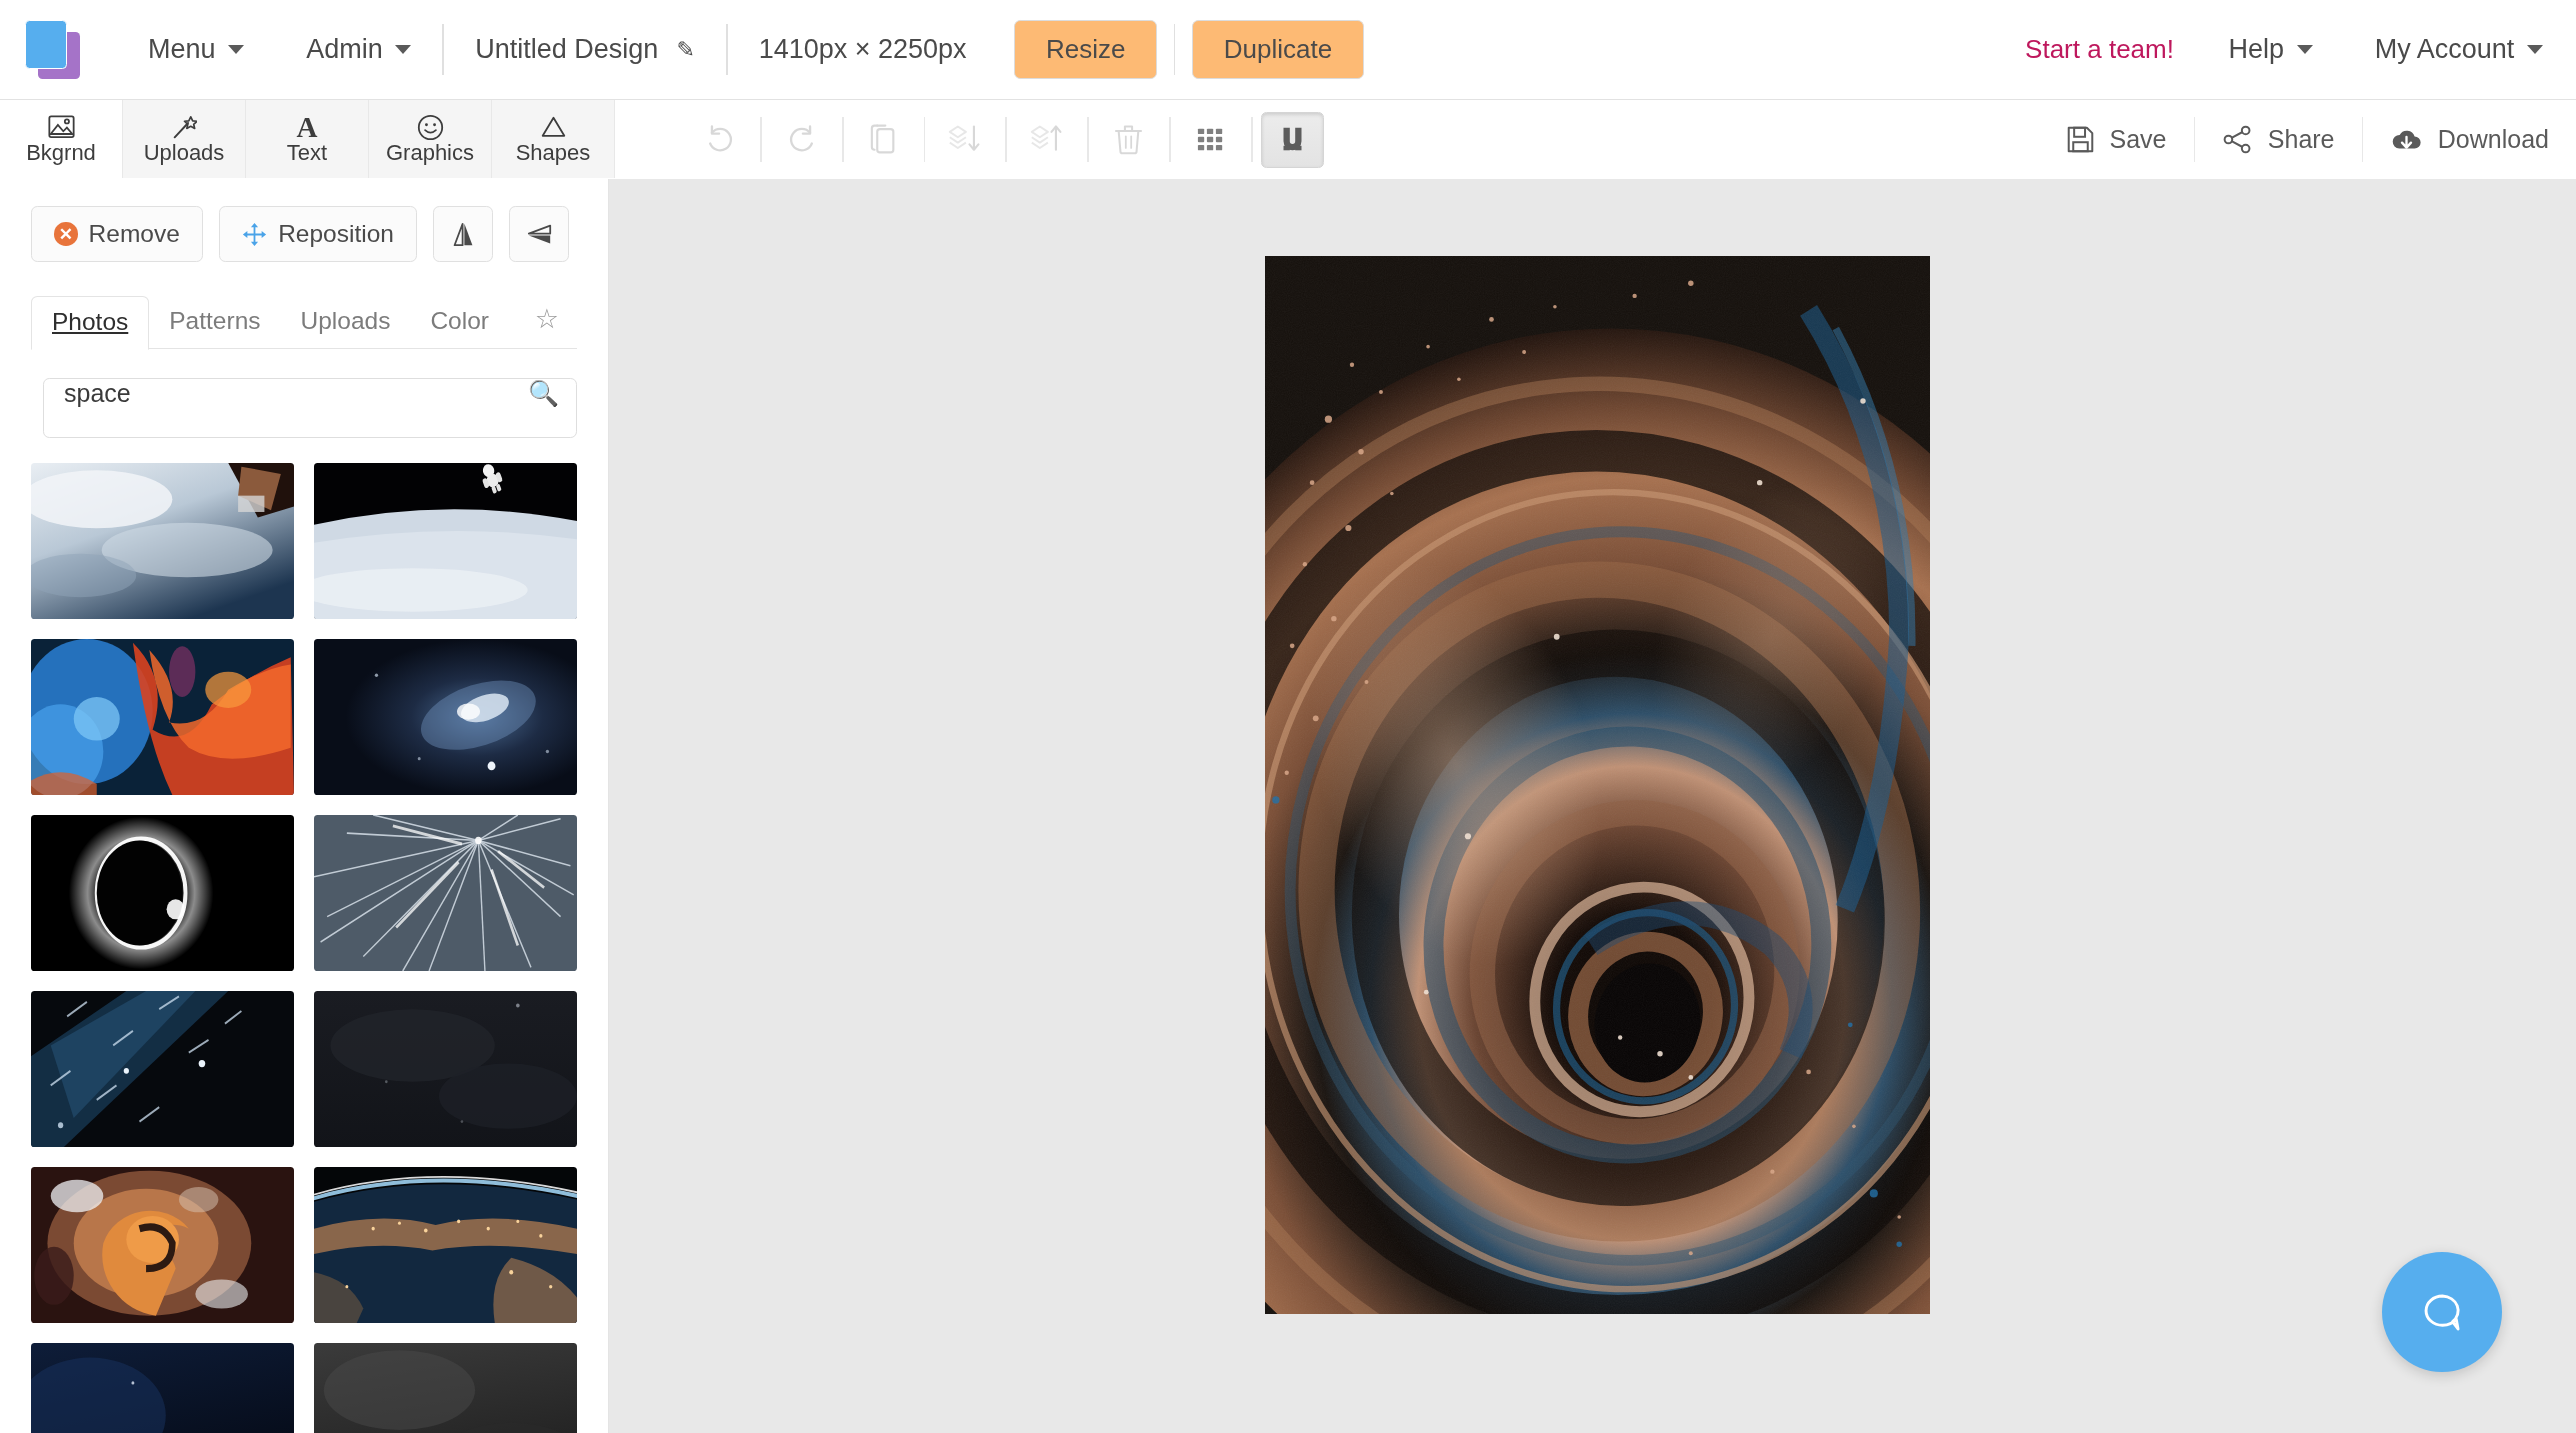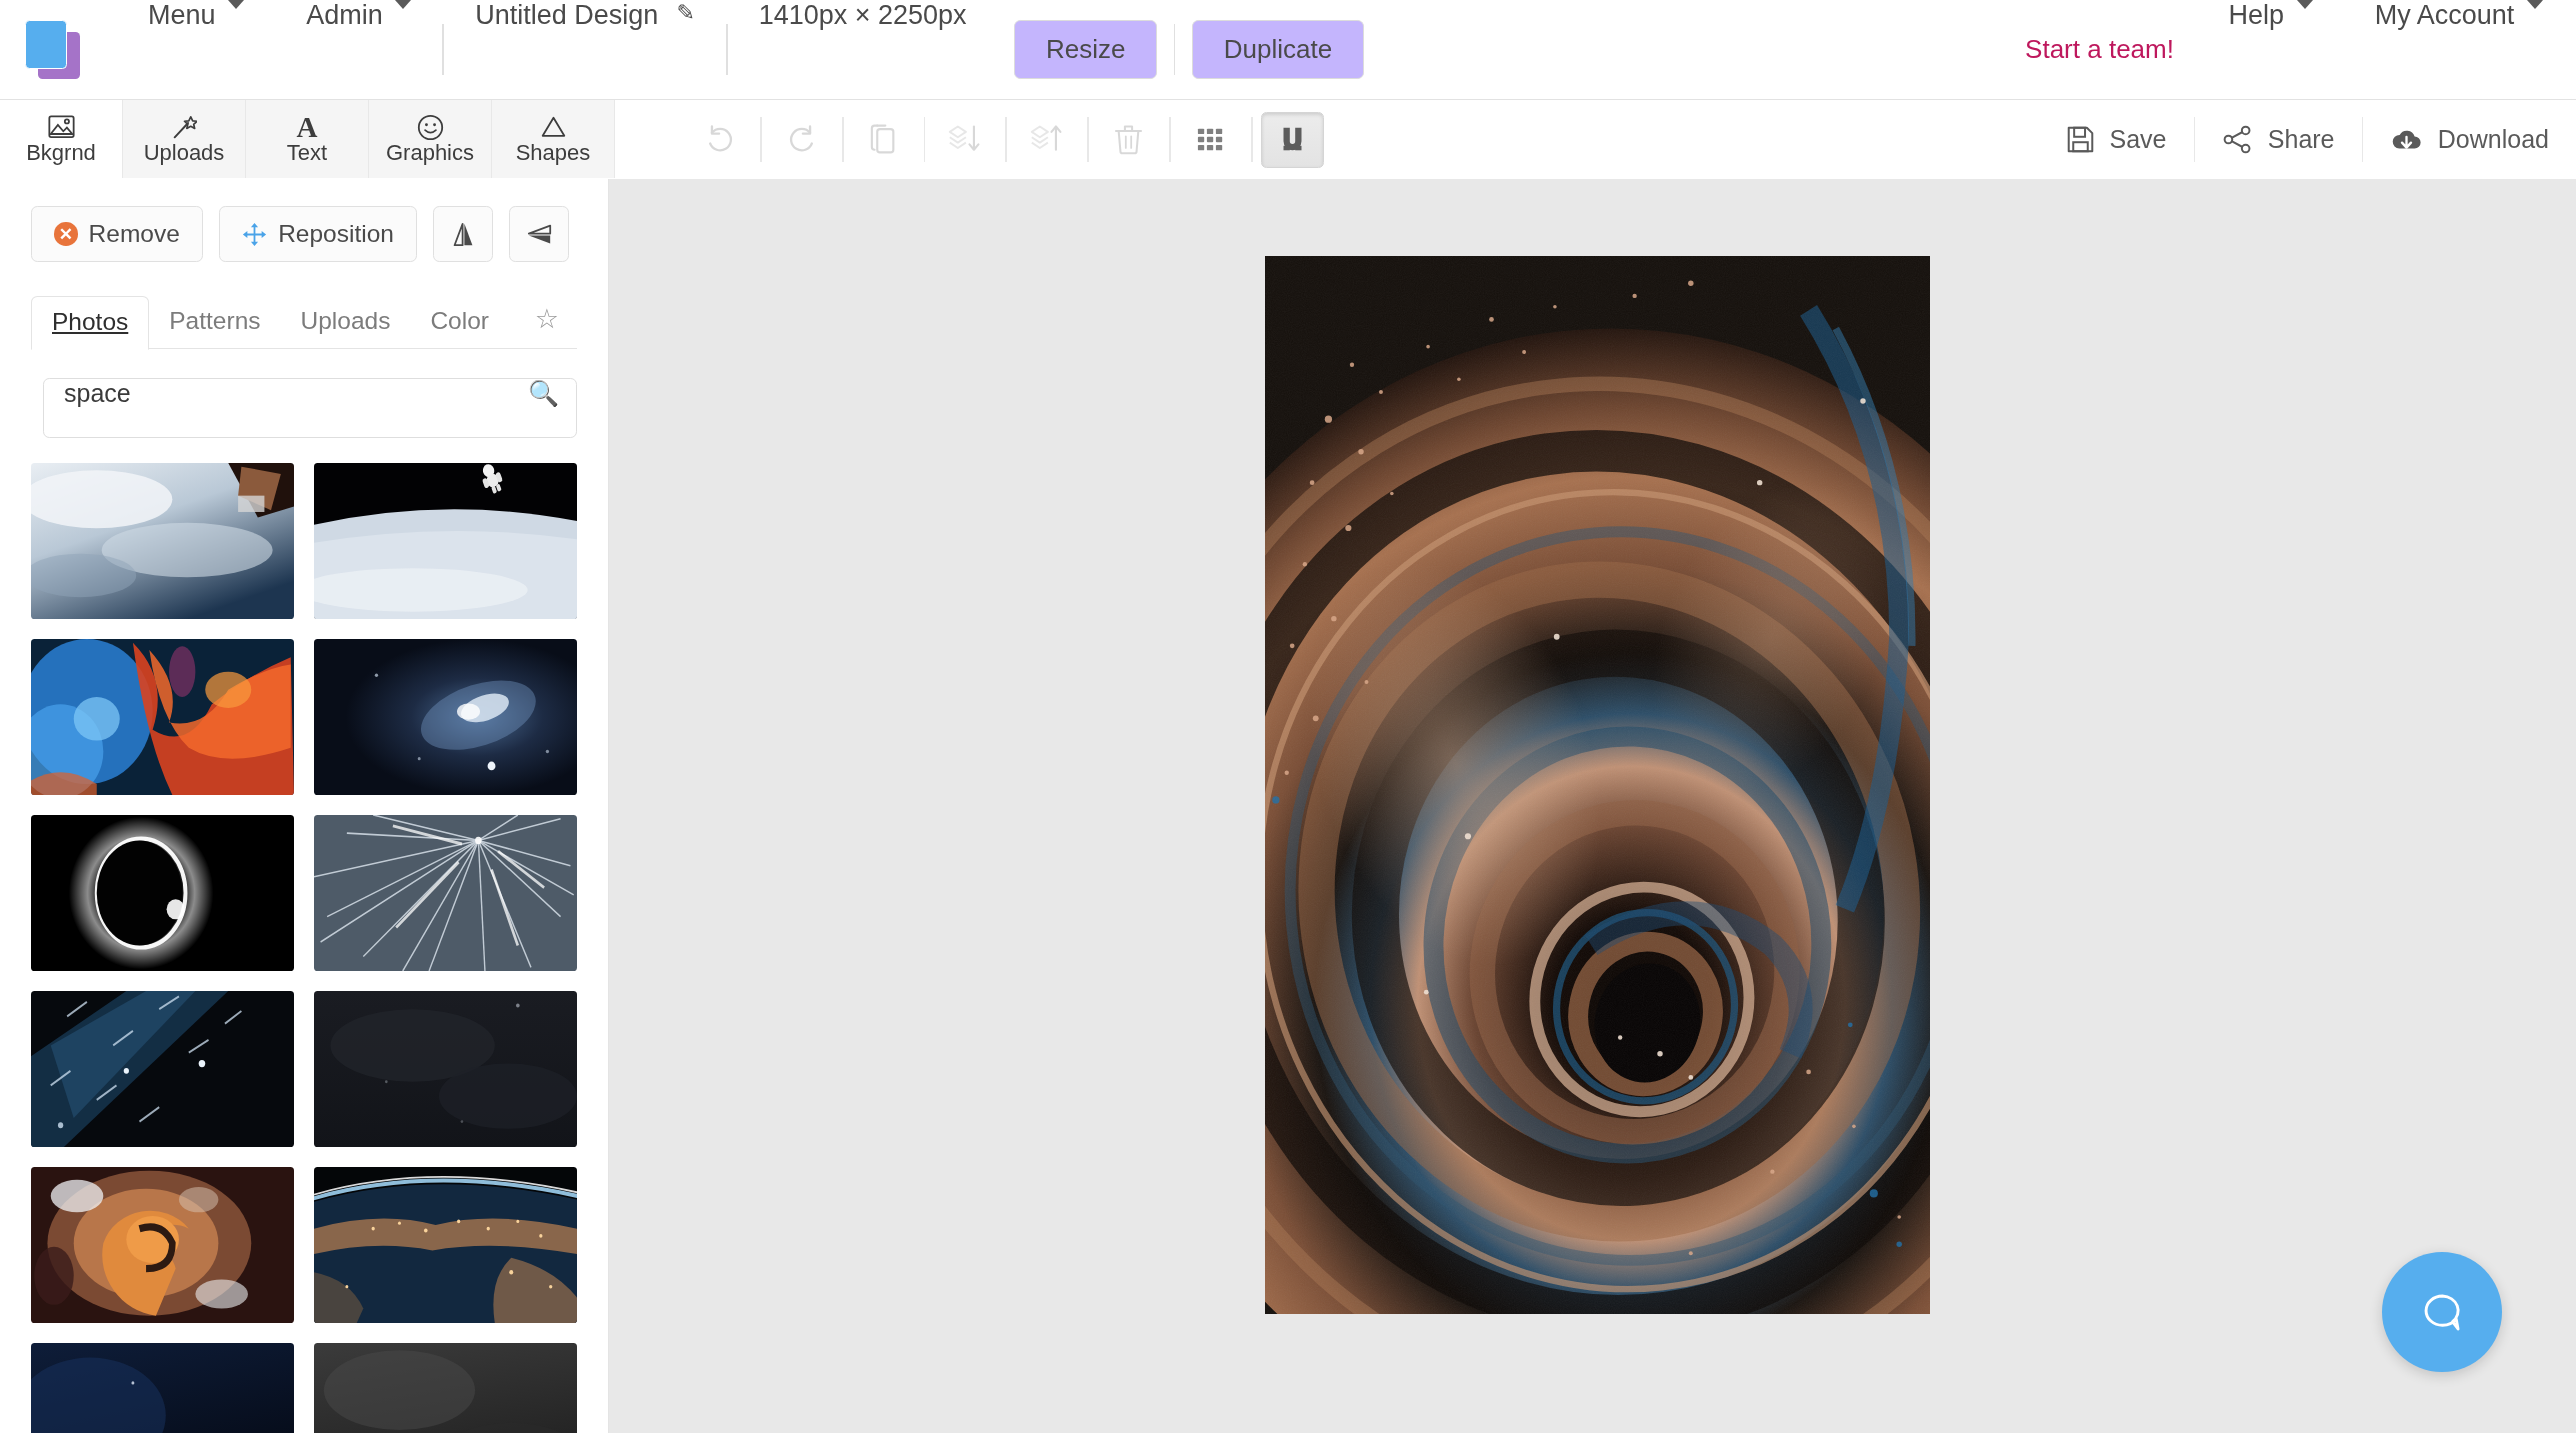--- a/index.html
+++ b/index.html
@@ -31,35 +31,35 @@
   }
   .logo .sq-blue {
     position: absolute; left: 0; top: 0;
     width: 42px; height: 49px;
     background: #56aeee; border-radius: 4.5px;
     border: 1.8px solid #ffffff;
   }
   .tb-item {
     font-size: 27px; color: #4a4a4a;
     padding: 0 31px; height: 100px;
-    display: flex; gap: 12.7px;
+    display: flex; align-items: center; gap: 12.7px;
     white-space: nowrap; cursor: default;
   }
   .caret {
     width: 0; height: 0;
     border-left: 8.2px solid transparent;
     border-right: 8.2px solid transparent;
     border-top: 9px solid #5a5a5a;
     display: inline-block;
   }
   .tb-sep { width: 1.8px; height: 51px; background: #e0e0e0; flex: none; }
   .pencil { font-size: 22px; margin-left: 5.4px; }
   .tb-btn {
     border: 1.8px solid #dcdcdc; border-radius: 6.3px;
-    background: #c4b5fd; font-size: 26px; color: #4a4a4a;
+    background: #fdba74; font-size: 26px; color: #4a4a4a;
     padding: 13px 31px; margin: 0 16.3px;
     font-family: "Liberation Sans", sans-serif;
     cursor: pointer; white-space: nowrap;
   }
   .tb-spacer { flex: 1 1 auto; }
   .tb-link { font-size: 26px; color: #be185d; padding: 0 23.6px; white-space: nowrap; cursor: pointer; }
 
   
   .toolbar2 {
     position: absolute; top: 100px; left: 0;

